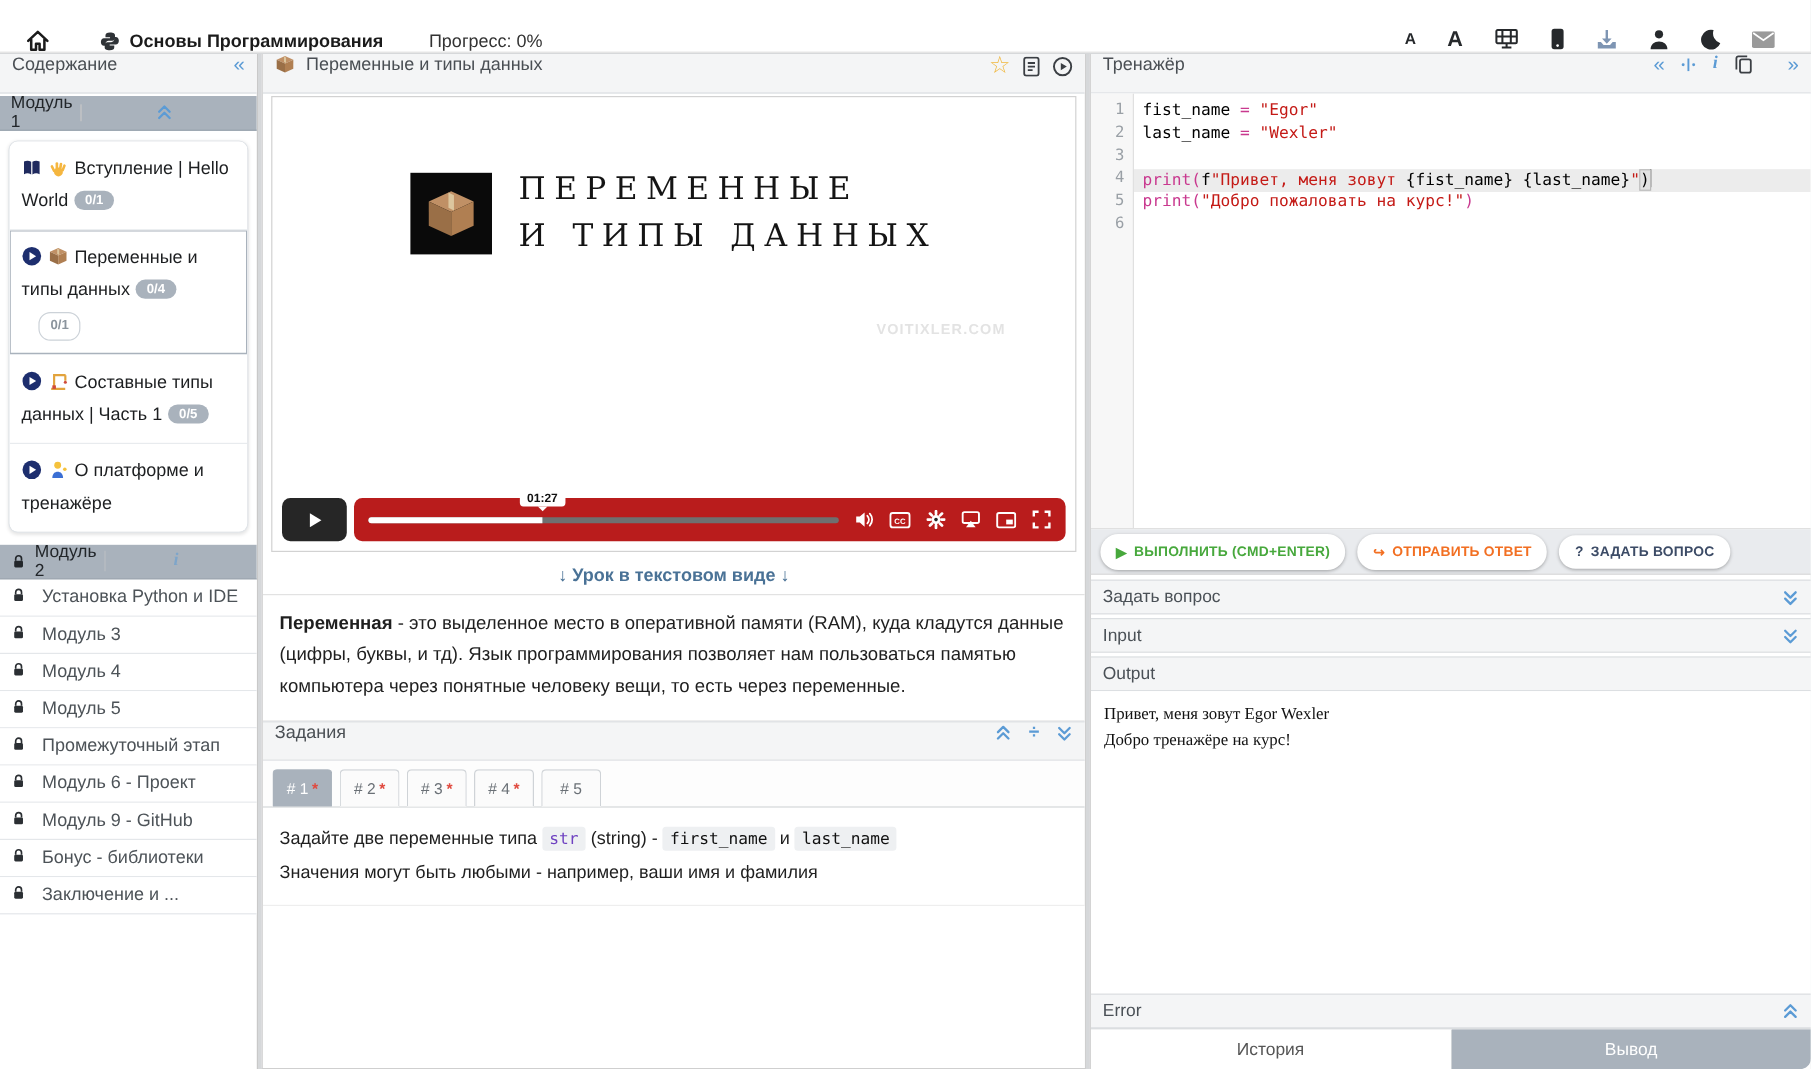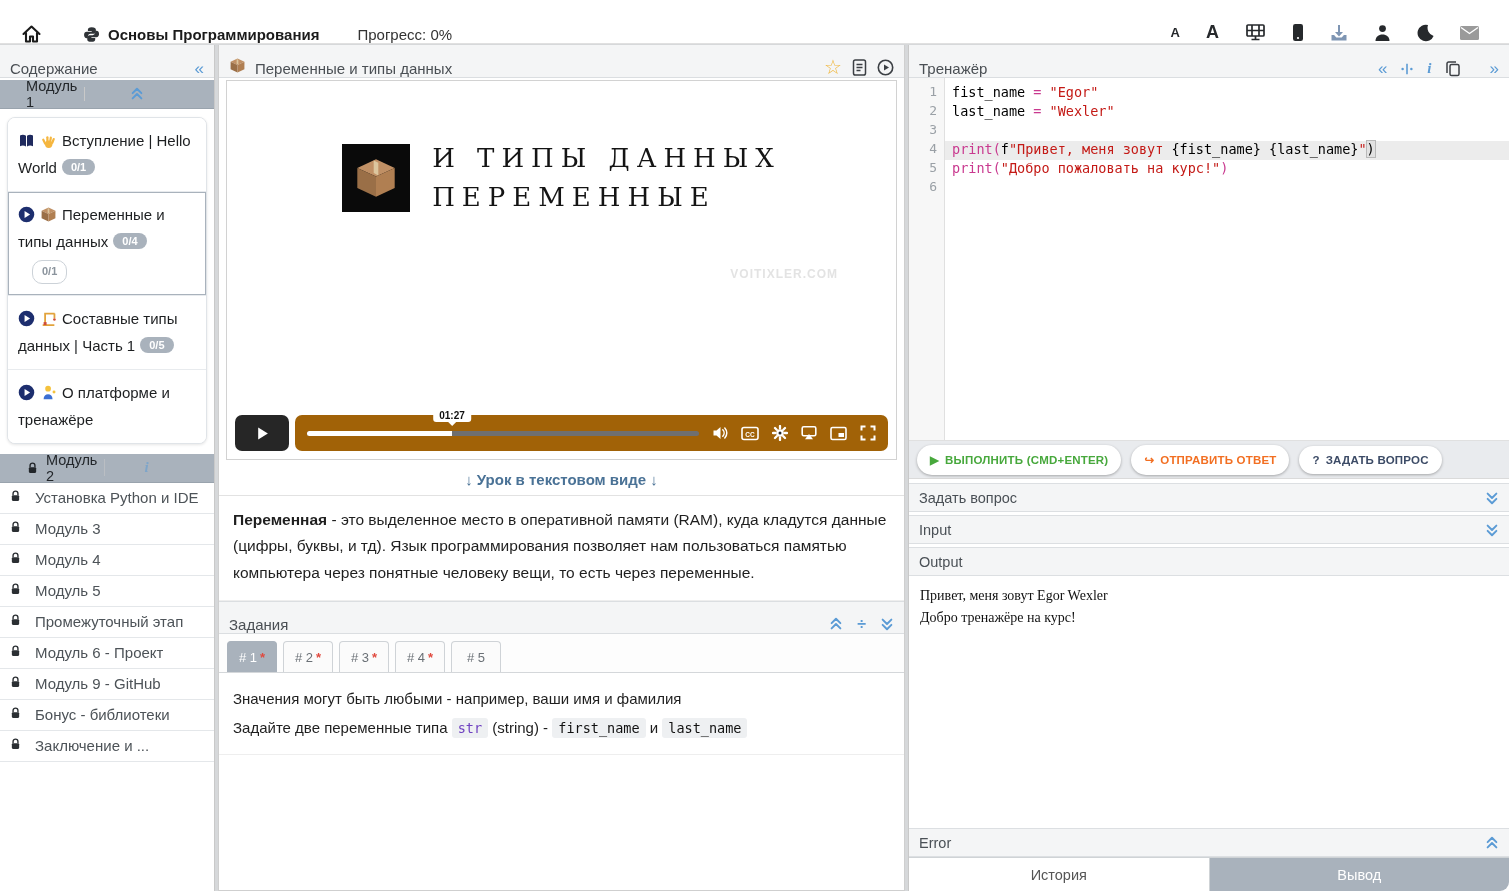--- a/index.html
+++ b/index.html
@@ -20,27 +20,27 @@
   .tb-icons .ticon{cursor:pointer;color:#26292c}
   .ticon.c-download{color:#7e95b3}.ticon.c-mail{color:#9a9a9a}
   .fontA{font-weight:bold;color:#1b1b1b}
   .fontA.small{font-size:13px}.fontA.big{font-size:18px}
   
   .panel{position:absolute;top:45px;height:846px;background:#fff;overflow:hidden}
   .left  {left:0;width:215px;border-right:1px solid #c9c9c9}
   .mid   {left:218px;width:687px;border:1px solid #cfcfcf;border-top:none;display:flex;flex-direction:column}
   .right {left:908px;width:601px;display:flex;flex-direction:column;border-left:1px solid #c9c9c9}
   .phdr{height:33px;min-height:33px;background:#f4f5f6;border-bottom:1px solid #dbdee1;
-    display:flex;align-items:flex-end;padding:0 10px;font-size:15px;color:#4a4f54}
+    display:flex;align-items:flex-start;padding:0 10px;font-size:15px;color:#4a4f54}
   .phdr .spacer{flex:1}
   .iconbtn{cursor:pointer;display:flex;align-items:center;color:var(--accent)}
   .guil{font-size:17px;color:var(--accent);cursor:pointer;line-height:1}
   
   .modhdr{height:29px;background:var(--modbg);display:flex;align-items:center;gap:7px;
-    padding:0 26px;font-size:14.5px;color:#22262a;margin-top:2px;border-bottom:1px solid #99a3ad;cursor:pointer}
+    padding:0 9px;font-size:14.5px;color:#22262a;margin-top:2px;border-bottom:1px solid #99a3ad;cursor:pointer}
   .modhdr .right{margin-left:auto;display:flex;align-items:center}
   .info-i{color:var(--accent);opacity:.55;font-family:"Liberation Serif",serif;font-style:italic;
     font-weight:bold;font-size:15px}
   .lessoncard{margin:8px 7px 10px 7px;background:#fff;border:1px solid #e0e4e8;border-radius:8px;
     box-shadow:0 1px 3px rgba(0,0,0,.10);overflow:hidden}
   .lesson{padding:11px 10px;border-bottom:1px solid #e8ebee;font-size:15px;line-height:1.6;
     color:#1d1f21;cursor:pointer;background:#fff}
   .lesson:last-child{border-bottom:none}
   .lesson.selected{box-shadow:inset 0 0 0 1px #a9b2bc}
   .licon{display:inline-block;vertical-align:-3px;margin-right:5px}
@@ -52,21 +52,21 @@
     border-bottom:1px solid #e4e7ea;color:#4d5358;font-size:15px;background:#fff;cursor:pointer;overflow:hidden}
   .lockrow .lbl{white-space:normal;line-height:19px;max-height:38px;overflow:hidden}
   
   .videowrap{margin:2px 7px 0 7px;height:380px;border:1px solid #d2d2d2;position:relative;background:#fff}
   .vtitle{position:absolute;left:0;right:0;top:58px;display:flex;align-items:center;justify-content:center;gap:22px}
   .vbox{width:68px;height:68px;background:#0a0a0a;display:flex;align-items:center;justify-content:center}
   .vtext{font-family:"DejaVu Serif",serif;font-size:26px;letter-spacing:7px;color:#141414;line-height:1.5}
   .watermark{position:absolute;right:58px;top:186px;color:#e3e3e3;font-weight:bold;font-size:12px;letter-spacing:1px}
   .controls{position:absolute;left:8px;right:8px;bottom:8px;display:flex;gap:6px;height:36px}
   .playbtn{width:54px;background:#262626;border-radius:7px;display:flex;align-items:center;justify-content:center;cursor:pointer}
-  .cbar{flex:1;background:#a16207;border-radius:7px;display:flex;align-items:center;padding:0 12px;gap:13px}
+  .cbar{flex:1;background:#b91c1c;border-radius:7px;display:flex;align-items:center;padding:0 12px;gap:13px}
   .track{flex:1;height:5px;background:#6f6f6f;border-radius:3px;position:relative;cursor:pointer}
   .fill{height:5px;background:#fff;border-radius:3px 0 0 3px}
   .ttip{position:absolute;bottom:14px;transform:translateX(-50%);background:#fff;color:#111;
     font-size:10px;font-weight:bold;padding:1px 6px;border-radius:3px;white-space:nowrap}
   .ttip:after{content:"";position:absolute;left:50%;top:100%;margin-left:-4px;
     border:4px solid transparent;border-top-color:#fff}
   .cicon{color:#fff;cursor:pointer}
   .texthdr{border-bottom:1px solid #e2e2e2;text-align:center;padding:7px 0;
     color:#4a7296;font-weight:bold;font-size:15px;margin-top:4px}
   .para{padding:11px 14px 14px 14px;font-size:15.5px;line-height:1.7;color:#1f1f1f;border-bottom:1px solid #eee}
@@ -340,22 +340,22 @@
     <div class="vtitle">
       <div class="vbox">
         <svg width="46" height="46" viewBox="0 0 16 16">
           <polygon points="8,1.5 14.5,4.5 8,7.5 1.5,4.5" fill="#c09065"></polygon>
           <polygon points="1.5,4.5 8,7.5 8,14.5 1.5,11.5" fill="#9a6f47"></polygon>
           <polygon points="14.5,4.5 8,7.5 8,14.5 14.5,11.5" fill="#b07f52"></polygon>
           <polygon points="7.2,1.9 8.8,2.7 8.8,7.1 7.2,6.3" fill="#dcc69e"></polygon>
         </svg>
       </div>
       <div class="vtext">
+        <div>ПЕРЕМЕННЫЕ</div>
         <div>И ТИПЫ ДАННЫХ</div>
-        <div>ПЕРЕМЕННЫЕ</div>
       </div>
     </div>
     <div class="watermark">VOITIXLER.COM</div>
 
     <div class="controls">
       <div class="playbtn">
         <svg width="15" height="15" viewBox="0 0 14 14">
             <polygon points="3,1.5 12,7 3,12.5" fill="#fff"></polygon>
           </svg>
       </div>
@@ -444,24 +444,24 @@
       <div class="ttab">
         <span># 4</span>
         <span class="req">*</span>
       </div>
       <div class="ttab">
         <span># 5</span>
       </div>
     </div>
 
   <div class="taskbody">
-    <div>Значения могут быть любыми - например, ваши имя и фамилия</div>
     <div>
       <span>Задайте две переменные типа </span><span class="chip purple">str</span><span> (string) - </span><span class="chip">first_name</span><span> и </span><span class="chip">last_name</span>
     </div>
+    <div>Значения могут быть любыми - например, ваши имя и фамилия</div>
   </div>
 
   <div class="midfill"></div>
 </div>
 
 <div class="panel right">
   <div class="phdr">
     <span>Тренажёр</span>
     <span class="spacer"></span>
     <span style="display:flex;align-items:center;gap:13px">

